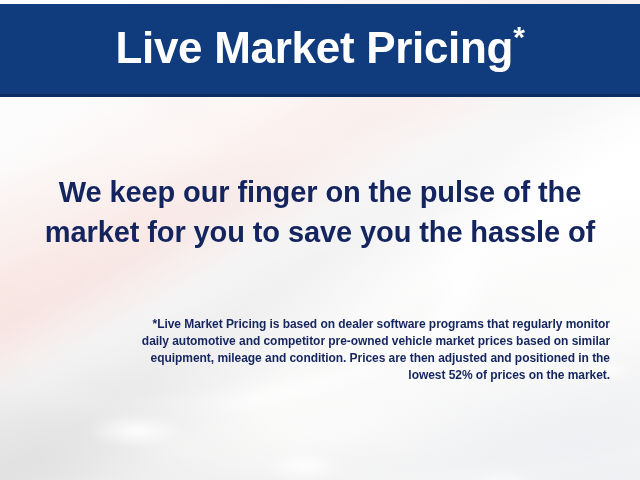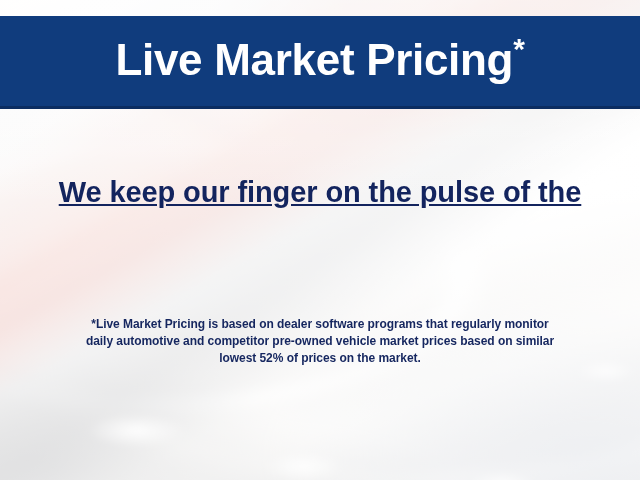--- a/index.html
+++ b/index.html
@@ -105,21 +105,21 @@
   }
   .lyr-wash-top {
     background:
       linear-gradient(180deg, rgba(255,255,255,0.55) 0%, rgba(255,255,255,0.30) 22%, rgba(255,255,255,0) 46%);
   }
 
   
   .title-banner {
     position: absolute;
     left: 0;
-    top: 16px;
+    top: 4px;
     width: 640px;
     height: 93px;
     background: #103c7d;
     border-bottom: 3px solid #0c2d61;
     box-sizing: border-box;
     display: flex;
     align-items: center;
     justify-content: center;
   }
   .title-text {
@@ -146,38 +146,38 @@
     width: 640px;
     text-align: center;
     color: #13245e;
     font-size: 29px;
     font-weight: bold;
     line-height: 40px;
     letter-spacing: -0.1px;
   }
   .headline .line {
     display: block;
-    text-decoration: underline;
   }
 
   
   .disclaimer {
     position: absolute;
     left: 30px;
     top: 316px;
     width: 580px;
     text-align: center;
     color: #15265f;
     font-size: 12px;
     font-weight: bold;
     line-height: 17px;
     letter-spacing: -0.05px;
   }
   .disclaimer .line {
     display: block;
+    text-align: right;
   }
 </style>
 </head>
 <body>
 
 <div class="promo-card">
 
   <div class="photo-bg">
     <div class="layer lyr-base"></div>
     <div class="layer lyr-warm-tr"></div>
@@ -192,21 +192,23 @@
     <div class="layer lyr-wash"></div>
     <div class="layer lyr-wash-top"></div>
   </div>
 
   <div class="title-banner">
     <h1 class="title-text"><span>Live Market Pricing</span><span class="asterisk">*</span></h1>
   </div>
 
   <div class="headline">
     <span class="line">We keep our finger on the pulse of the</span>
+    <span class="line">market for you to save you the hassle of</span>
   </div>
 
   <div class="disclaimer">
     <span class="line">*Live Market Pricing is based on dealer software programs that regularly monitor</span>
     <span class="line">daily automotive and competitor pre-owned vehicle market prices based on similar</span>
+    <span class="line">equipment, mileage and condition. Prices are then adjusted and positioned in the</span>
     <span class="line">lowest 52% of prices on the market.</span>
   </div>
 
 </div>
 
 </body></html>

